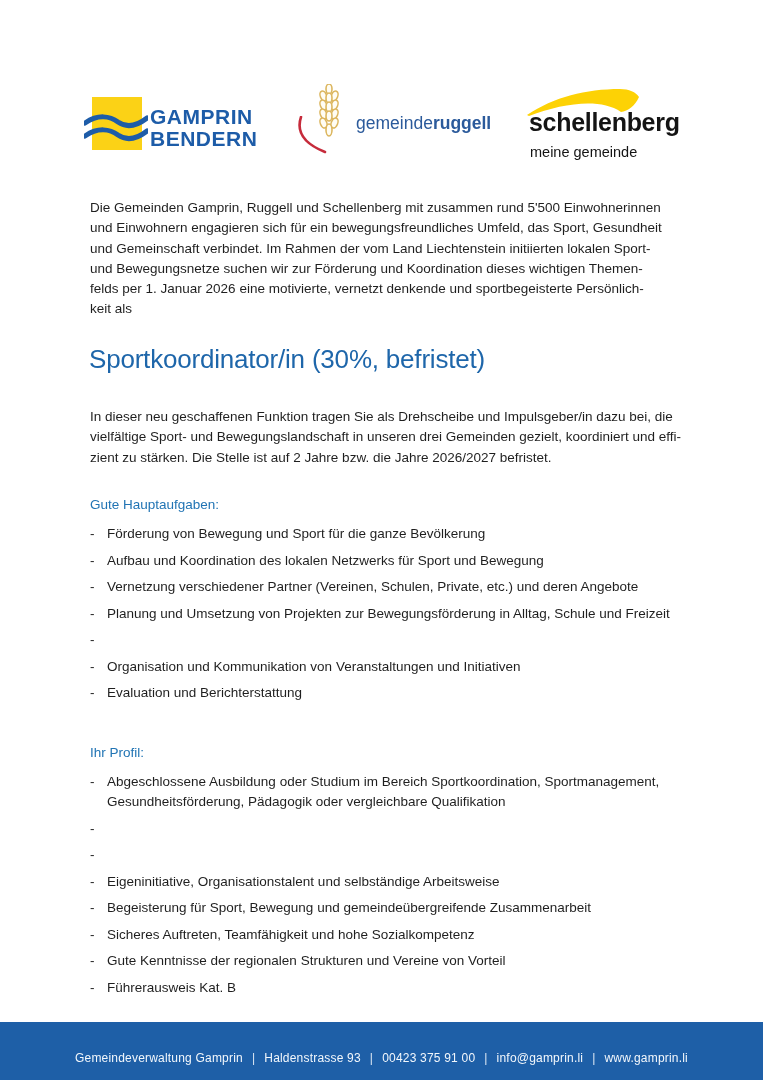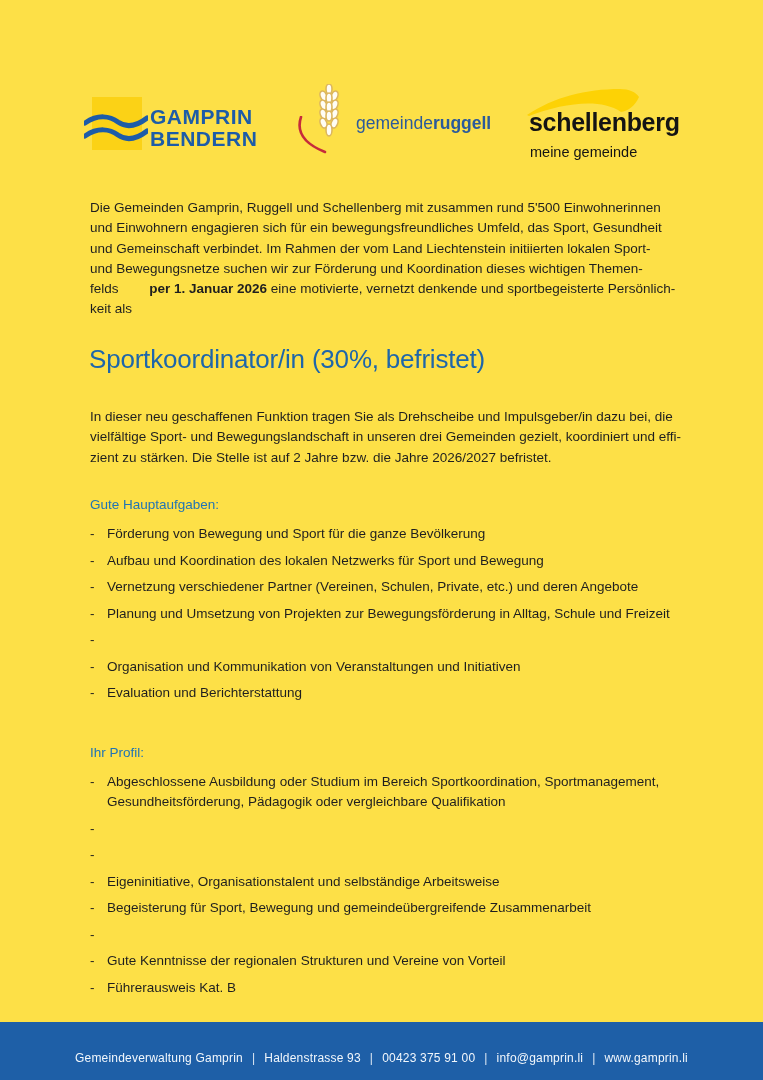--- a/index.html
+++ b/index.html
@@ -1,20 +1,20 @@
 <!DOCTYPE html>
 <html style="--title-blue: #1e66aa; --heading-blue: #2174b4; --body-text: #1f1f1f; --footer-bg: #1e5fa7; --footer-edge: #16497f; --footer-text: #f2f7fc; --gamprin-yellow: #fbd216; --gamprin-blue: #1d5ca8; --ruggell-blue: #2b5a9b; --ruggell-wheat: #dcb65f; --ruggell-red: #c62b3b; --schellenberg-yellow: #fdd205; --schellenberg-black: #141414;"><head>
 <meta charset="utf-8">
 <title>Document</title>
 <style>
   html,body{margin:0;padding:0;background:#e8e8e8;}
   .page{
     position:relative;
     width:763px;height:1080px;
-    background:#fde047;
+    background:#ffffff;
     font-family:"Liberation Sans", sans-serif;
     overflow:hidden;
     margin:0 auto;
   }
   
   .logo-gamprin{position:absolute;left:84px;top:95px;width:260px;height:62px;}
   .g-square{position:absolute;left:8px;top:2px;width:50px;height:53px;background:var(--gamprin-yellow,#fbd216);}
   .g-waves{position:absolute;left:0;top:18px;width:64px;height:34px;}
   .g-waves path{fill:none;stroke:var(--gamprin-blue,#1d5ca8);stroke-width:5;stroke-linecap:round;}
   .g-text{position:absolute;left:66px;top:11px;color:var(--gamprin-blue,#1d5ca8);
@@ -33,21 +33,21 @@
     letter-spacing:-0.3px;color:var(--schellenberg-black,#141414);}
   .s-tag{position:absolute;left:6px;top:60px;font-size:14.5px;color:var(--schellenberg-black,#141414);}
   
   .intro,.about{
     position:absolute;left:90px;width:595px;margin:0;
     font-size:13.5px;line-height:20.3px;color:var(--body-text,#1f1f1f);
     white-space:pre-line;
   }
   .intro{top:198px;}
   .about{top:407px;}
-  .intro .b{font-weight:700;margin-left:27px;}
+  .intro .b{font-weight:400;}
   .title{
     position:absolute;left:89px;top:344px;margin:0;width:620px;
     font-size:26px;font-weight:400;line-height:30px;
     color:var(--title-blue,#1e66aa);letter-spacing:-0.2px;
   }
   .sec{position:absolute;left:90px;width:600px;}
   .sec1{top:495px;}
   .sec2{top:743px;}
   .sechead{
     margin:0 0 9px 0;font-size:13.5px;font-weight:400;line-height:20px;
@@ -181,20 +181,21 @@
         <div class="li">
           <span class="dash">-</span>
           <span class="litext">Eigeninitiative, Organisationstalent und selbständige Arbeitsweise</span>
         </div>
         <div class="li">
           <span class="dash">-</span>
           <span class="litext">Begeisterung für Sport, Bewegung und gemeindeübergreifende Zusammenarbeit</span>
         </div>
         <div class="li">
           <span class="dash">-</span>
+          <span class="litext">Sicheres Auftreten, Teamfähigkeit und hohe Sozialkompetenz</span>
         </div>
         <div class="li">
           <span class="dash">-</span>
           <span class="litext">Gute Kenntnisse der regionalen Strukturen und Vereine von Vorteil</span>
         </div>
         <div class="li">
           <span class="dash">-</span>
           <span class="litext">Führerausweis Kat. B</span>
         </div>
       </div>

